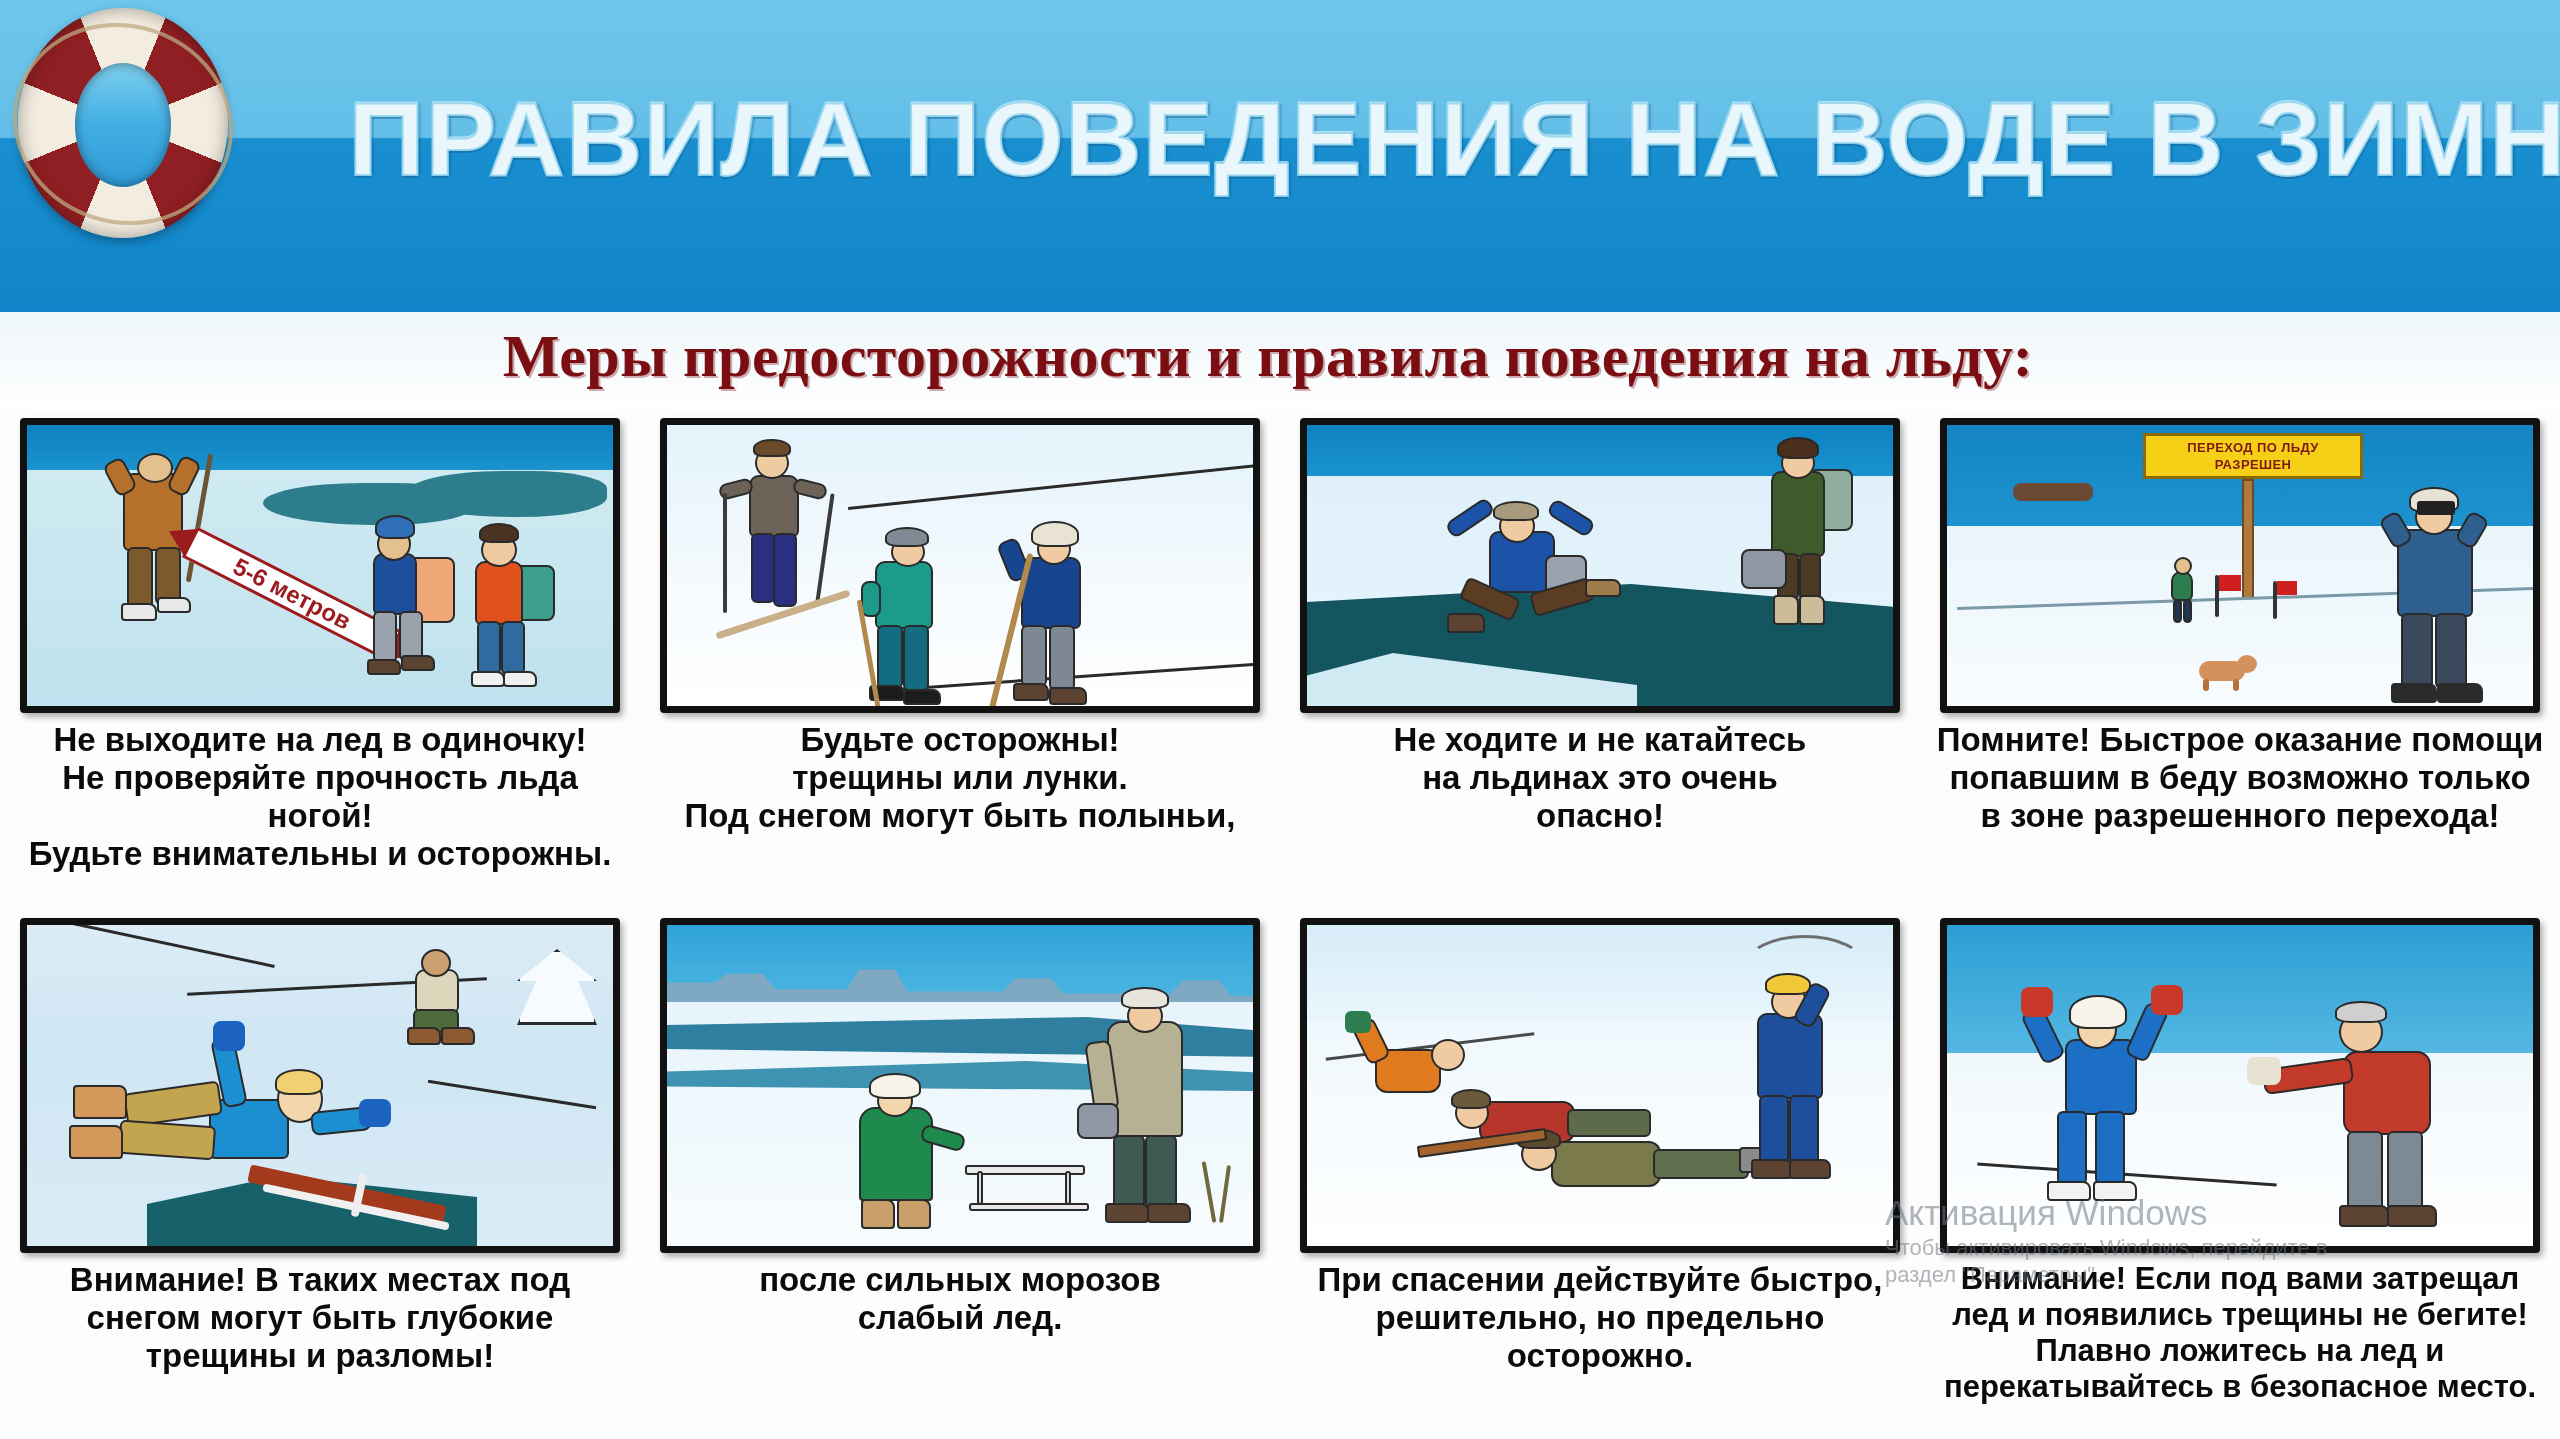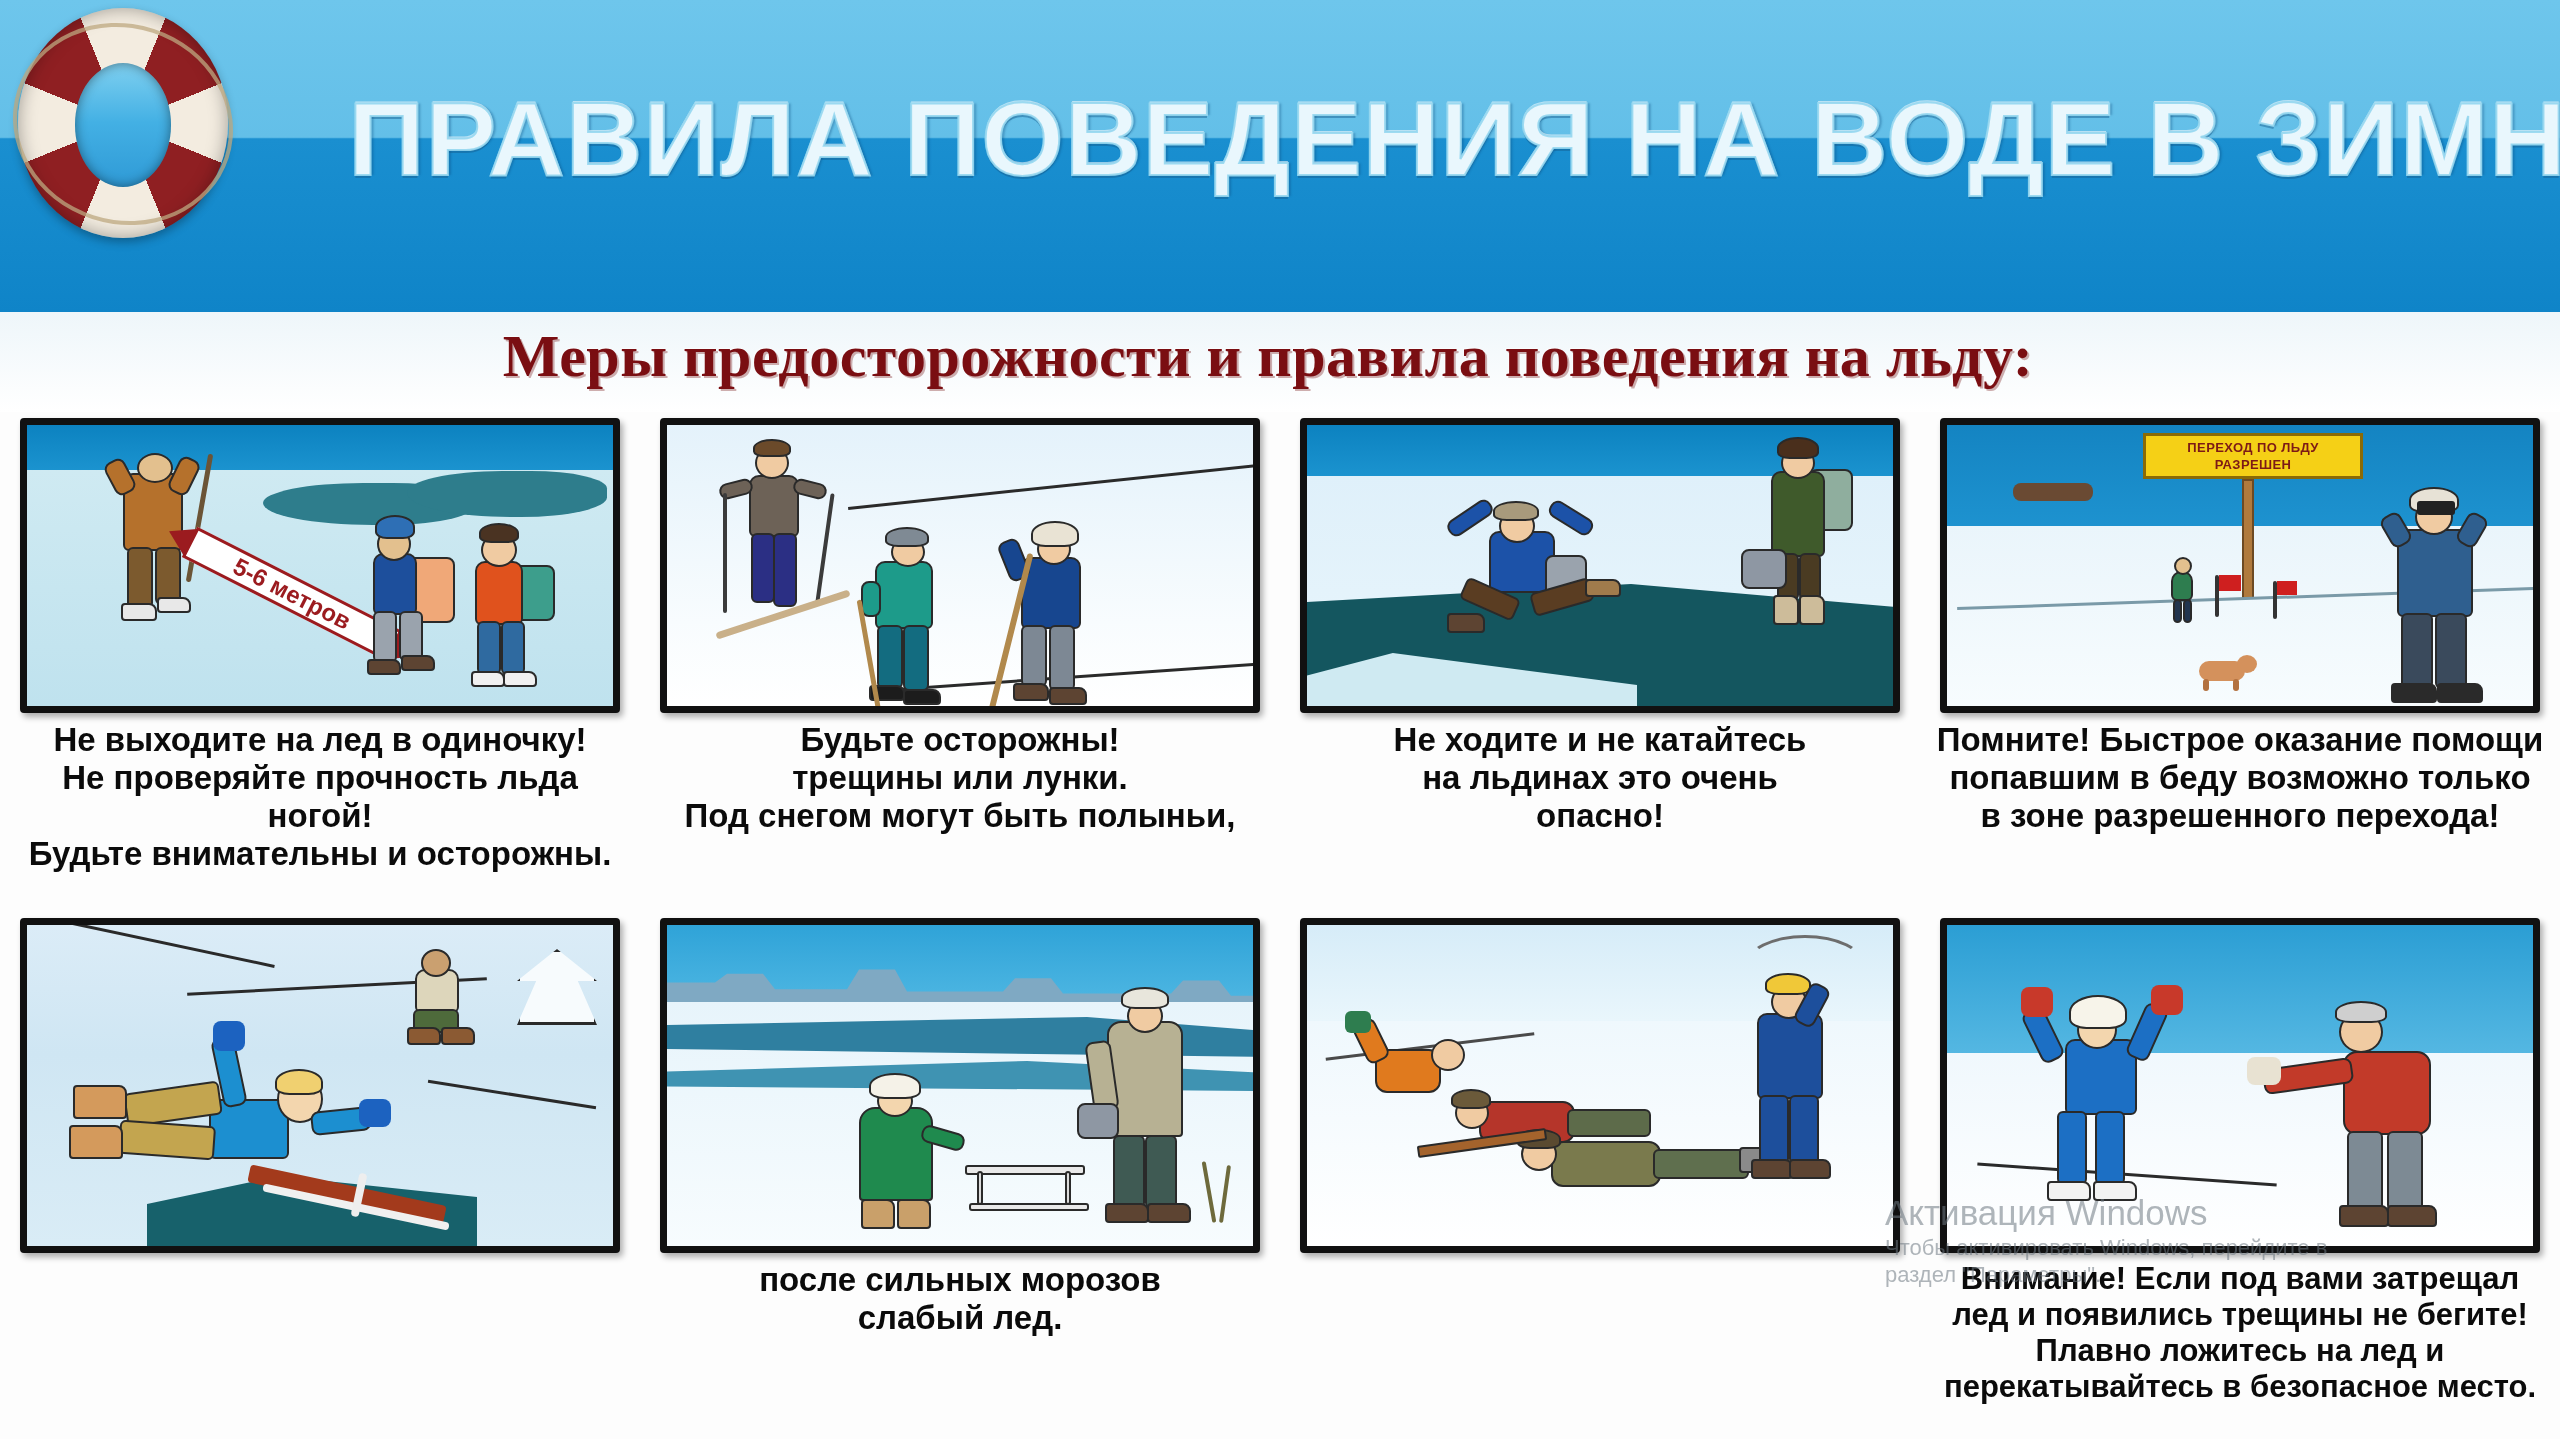--- a/index.html
+++ b/index.html
@@ -428,20 +428,25 @@
             <div class="torso" style="left:18px;top:24px;width:44px;height:44px;background:#ddd6bb;"></div>
             <div class="head" style="left:24px;top:4px;width:30px;height:28px;background:#caa070;"></div>
             <div class="leg" style="left:16px;top:64px;width:46px;height:24px;background:#4e6a3b;"></div>
             <div class="boot" style="left:10px;top:82px;width:34px;height:18px;background:#8b5a33;"></div>
             <div class="boot" style="left:44px;top:82px;width:34px;height:18px;background:#8b5a33;"></div>
           </div>
 
           <div class="lim" style="left:490px;top:24px;width:80px;height:76px;background:#f7fbfd;border:3px solid #2a2a2a;
                       clip-path:polygon(50% 0,100% 42%,76% 42%,100% 100%,0 100%,24% 42%,0 42%);border-radius:0;"></div>
         </div>
+        <div class="caption">
+          <div>Внимание! В таких местах под</div>
+          <div>снегом могут быть глубокие</div>
+          <div>трещины и разломы!</div>
+        </div>
       </div>
 
       <div class="cell">
         <div class="panel">
           <div class="sky sky-blue" style="height:24%;background:linear-gradient(180deg,#2fa3d8 0%,#4db6e2 100%);"></div>
           <div class="lim" style="left:0;top:40px;width:600px;height:44px;background:#7fa9c3;border-radius:0;
                       clip-path:polygon(0 100%,0 40%,8% 40%,10% 20%,16% 20%,18% 55%,30% 55%,32% 10%,38% 10%,40% 60%,56% 60%,58% 30%,64% 30%,66% 65%,84% 65%,86% 35%,92% 35%,94% 70%,100% 70%,100% 100%);"></div>
           <div class="snow" style="height:76%;background:linear-gradient(180deg,#e7f4fb 0%,#f7fcfe 100%);"></div>
           <div class="dark-water" style="left:0;top:92px;width:600px;height:40px;background:#2f7fa0;
                       clip-path:polygon(0 20%,70% 0,100% 35%,100% 100%,0 80%);"></div>
@@ -519,20 +524,25 @@
             <div class="head" style="left:44px;top:18px;width:36px;height:34px;background:#f0cba2;"></div>
             <div class="hat" style="left:38px;top:6px;width:46px;height:22px;background:#f0c838;"></div>
             <div class="arm" style="left:74px;top:16px;width:22px;height:44px;background:#1d4f9c;transform:rotate(28deg);"></div>
             <div class="leg" style="left:32px;top:128px;width:30px;height:70px;background:#1d4f9c;"></div>
             <div class="leg" style="left:62px;top:128px;width:30px;height:70px;background:#1d4f9c;"></div>
             <div class="boot" style="left:24px;top:192px;width:42px;height:20px;"></div>
             <div class="boot" style="left:62px;top:192px;width:42px;height:20px;"></div>
           </div>
 
           <div class="lim" style="left:438px;top:10px;width:120px;height:60px;background:transparent;border:3px solid #6d6d6d;border-radius:50%;border-color:#6d6d6d transparent transparent transparent;"></div>
+        </div>
+        <div class="caption">
+          <div>При спасении действуйте быстро,</div>
+          <div>решительно, но предельно</div>
+          <div>осторожно.</div>
         </div>
       </div>
 
       <div class="cell">
         <div class="panel">
           <div class="sky sky-blue" style="height:40%;background:linear-gradient(180deg,#2b9ed4 0%,#54b7e2 100%);"></div>
           <div class="snow" style="height:60%;background:linear-gradient(180deg,#f0f8fd 0%,#ffffff 100%);"></div>
           <div class="lim" style="left:30px;top:248px;width:300px;height:3px;background:#2a2a2a;border-radius:0;transform:rotate(4deg);"></div>
 
           <div class="fig" style="left:70px;top:60px;width:190px;height:230px;">

